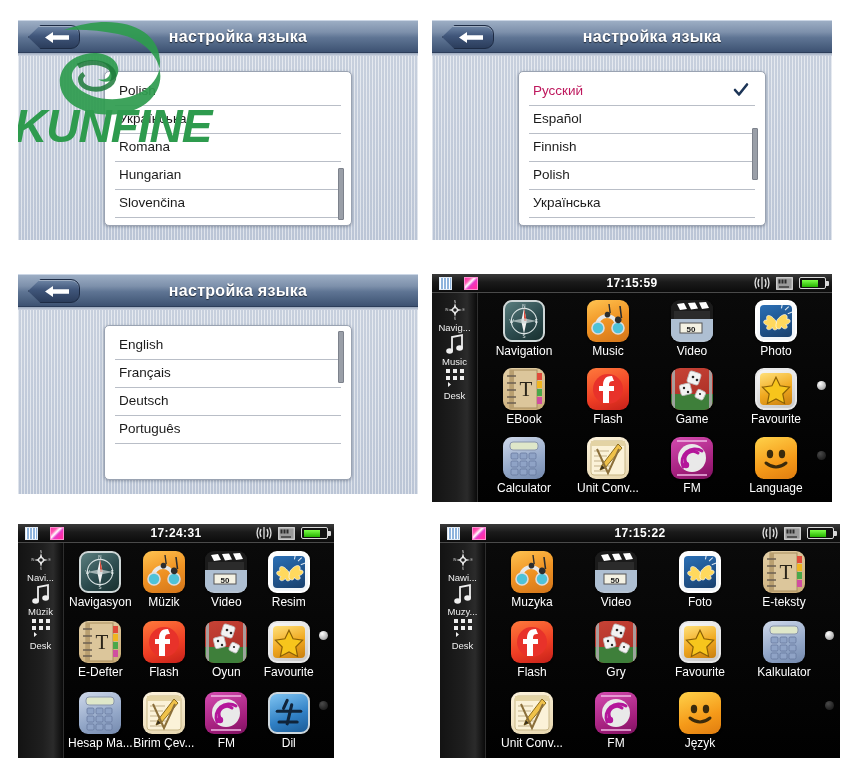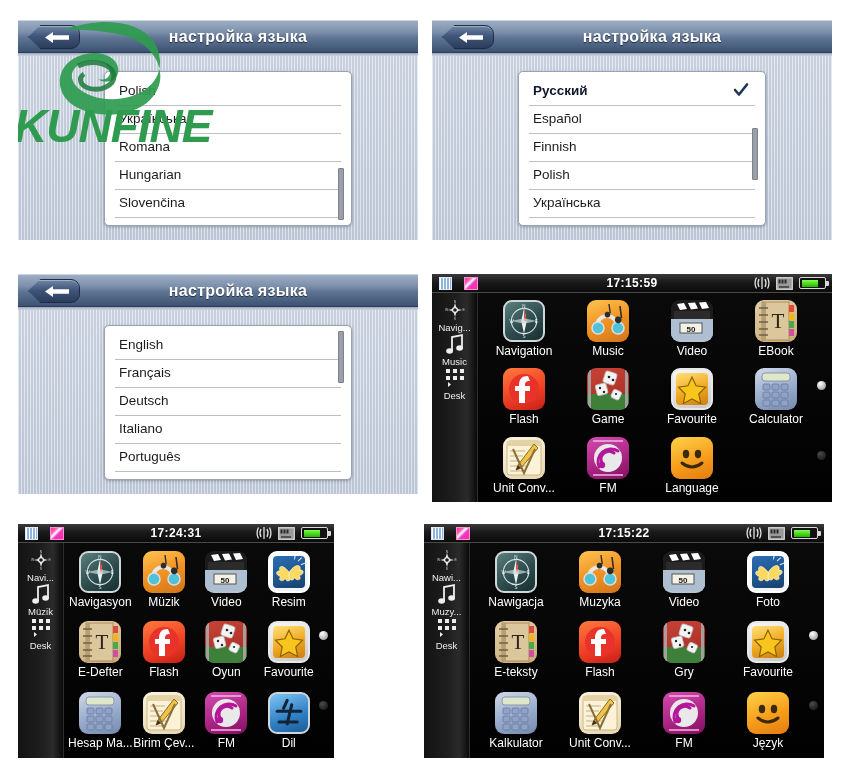--- a/index.html
+++ b/index.html
@@ -56,21 +56,21 @@
     box-shadow:0 1px 3px rgba(40,50,70,.35);
     padding:6px 0 0 0; overflow:hidden;
   }
   .list-card .row {
     position:relative; height:28px; line-height:26px;
     margin:0 10px; padding:0 4px;
     font-size:13.5px; color:#1b1b1b;
     border-bottom:1px solid #b9bec7;
     white-space:nowrap; overflow:hidden;
   }
-  .list-card .row.sel { color:#0f172a;font-weight:bold; }
+  .list-card .row.sel { color:#be185d; }
   .list-card .row .tick {
     position:absolute; right:6px; top:4px; width:16px; height:16px; color:#1d3557;
   }
   .list-card .scrollbar {
     position:absolute; right:7px; width:6px;
     background:#9a9fa8; border:1px solid #7d828c; border-radius:1px;
   }
 
   
   .launcher { background:#a21caf; }
@@ -236,21 +236,20 @@
           <path d="M1 6.5 L9 1 L9 4.2 L25 4.2 L25 8.8 L9 8.8 L9 12 Z" fill="#ffffff"></path>
         </svg>
       </div>
       <div class="title-text">настройка языка</div>
     </div>
     <div class="lang-body">
       <div class="list-card">
         <div class="row"><span>English</span></div>
         <div class="row"><span>Français</span></div>
         <div class="row"><span>Deutsch</span></div>
-        <div class="row"><span>Italiano</span></div>
         <div class="row"><span>Português</span></div>
         <div class="scrollbar" style="top:5px;height:52px;"></div>
       </div>
     </div>
   </div>
 
   <div class="panel launcher" id="L0" style="left:432px;top:274px;width:400px;height:228px;">
     <div class="statusbar">
       <div class="sb-icon-grid"></div>
       <div class="sb-icon-pink"></div>
@@ -363,20 +362,35 @@
           </g>
           <rect x="3" y="11" width="36" height="8" fill="#2b2b2b"></rect>
           <rect x="0" y="19" width="42" height="21" fill="#aebfd2"></rect>
           <rect x="9" y="23" width="22" height="10" fill="#f4f2e4" stroke="#555" stroke-width="1"></rect>
           <text x="20" y="31.5" font-size="8" font-weight="bold" fill="#1b1b1b" text-anchor="middle" font-family="Liberation Sans, sans-serif">50</text>
         </svg>
             </div>
       <span class="lbl">Video</span>
     </div>
     <div class="app">
+      <div class="icon ic-photo">
+              <i></i>
+        <svg viewBox="0 0 42 42" style="position:absolute;inset:0">
+          <g fill="#ffd95e" stroke="#fff" stroke-width=".7">
+            <path d="M21 21 C14 12 9 14 11 20 C6 19 6 25 12 26 C8 30 14 33 17 28 C18 33 24 31 23 26 Z"></path>
+            <path d="M22 20 C29 11 35 13 33 19 C38 18 38 24 32 25 C36 29 30 32 27 27 C26 32 20 30 21 25 Z"></path>
+          </g>
+          <g stroke="#ffffff" stroke-width="1.2" opacity=".85">
+            <path d="M31 9 l4 -4 M34 13 l5 -2 M27 7 l1 -5"></path>
+          </g>
+        </svg>
+            </div>
+      <span class="lbl">Photo</span>
+    </div>
+    <div class="app">
       <div class="icon ic-ebook">
         <svg viewBox="0 0 42 42" style="position:absolute;inset:0">
           <rect x="7" y="2" width="27" height="38" fill="#dcc69b" stroke="#a98f60" stroke-width="1"></rect>
           <rect x="7" y="2" width="4" height="38" fill="#b99f70"></rect>
           <g stroke="#6c6052" stroke-width="1.4">
             <path d="M4 8 h9 M4 15 h9 M4 22 h9 M4 29 h9 M4 35 h9"></path>
           </g>
           <rect x="34" y="5" width="5" height="7" fill="#e04a3a"></rect>
           <rect x="34" y="13" width="5" height="7" fill="#f0b51f"></rect>
           <rect x="34" y="21" width="5" height="7" fill="#4aa84a"></rect>
@@ -757,21 +771,21 @@
         </svg>
             </div>
       <span class="lbl">Dil</span>
     </div>
         </div>
       <div class="dot on"></div>
       <div class="dot off"></div>
     </div>
     </div>
 
-  <div class="panel launcher" id="L2" style="left:424px;top:524px;width:400px;height:234px;">
+  <div class="panel launcher" id="L2" style="left:440px;top:524px;width:400px;height:234px;">
     <div class="statusbar">
       <div class="sb-icon-grid"></div>
       <div class="sb-icon-pink"></div>
       <div class="sb-time">17:15:22</div>
       <div class="sb-right">
         <svg class="ico-signal" viewBox="0 0 16 14">
           <g stroke="#e2e2e2" stroke-width="1.3" fill="none">
             <path d="M8 1 v12"></path>
               <path d="M5 3 a5 7 0 0 0 0 8"></path>
               <path d="M11 3 a5 7 0 0 1 0 8"></path>
@@ -831,37 +845,20 @@
                   <rect x="15" y="8" width="4" height="4"></rect>
       </g>
       <path d="M3 14 L3 19 L6 16.5 Z" fill="#efefef"></path>
     </svg>
             </div>
       <span class="rl">Desk</span>
     </div>
         </div>
       <div class="grid">
     <div class="app">
-      <div class="icon ic-nav">
-        <svg viewBox="0 0 42 42" style="position:absolute;inset:0">
-                <g>
-          <circle cx="21" cy="21" r="14" fill="none" stroke="#d8e2e2" stroke-width="1.2"></circle>
-          <path d="M21 7 L24 21 L21 35 L18 21 Z" fill="#f2f2f2"></path>
-          <path d="M21 7 L24 21 L21 21 Z" fill="#d94a3a"></path>
-          <path d="M7 21 L21 18 L35 21 L21 24 Z" fill="#cfd8d8" opacity=".7"></path>
-          <text x="21" y="7" font-size="5" fill="#e9f0f0" text-anchor="middle">N</text>
-          <text x="5" y="23" font-size="5" fill="#e9f0f0">W</text>
-          <text x="33" y="23" font-size="5" fill="#e9f0f0">E</text>
-          <text x="21" y="40" font-size="5" fill="#e9f0f0" text-anchor="middle">S</text>
-        </g>
-              </svg>
-            </div>
-      <span class="lbl">Nawigacja</span>
-    </div>
-    <div class="app">
       <div class="icon ic-music">
         <svg viewBox="0 0 42 42" style="position:absolute;inset:0">
           <path d="M10 26 a10 10 0 0 1 20 0" fill="none" stroke="#e8e8e8" stroke-width="4"></path>
           <circle cx="11" cy="28" r="6" fill="#4fc2d8" stroke="#dcdcdc" stroke-width="1.6"></circle>
           <circle cx="31" cy="28" r="6" fill="#4fc2d8" stroke="#dcdcdc" stroke-width="1.6"></circle>
           <path d="M33 6 l1.5 12 m-1.5 0 a2.6 2.6 0 1 0 .1 .1" fill="#2d2d2d" stroke="#2d2d2d" stroke-width="1.6"></path>
           <path d="M22 4 l1.2 9 m-1.2 0 a2.2 2.2 0 1 0 .1 .1" fill="#2d2d2d" stroke="#2d2d2d" stroke-width="1.4"></path>
         </svg>
             </div>
       <span class="lbl">Muzyka</span>

